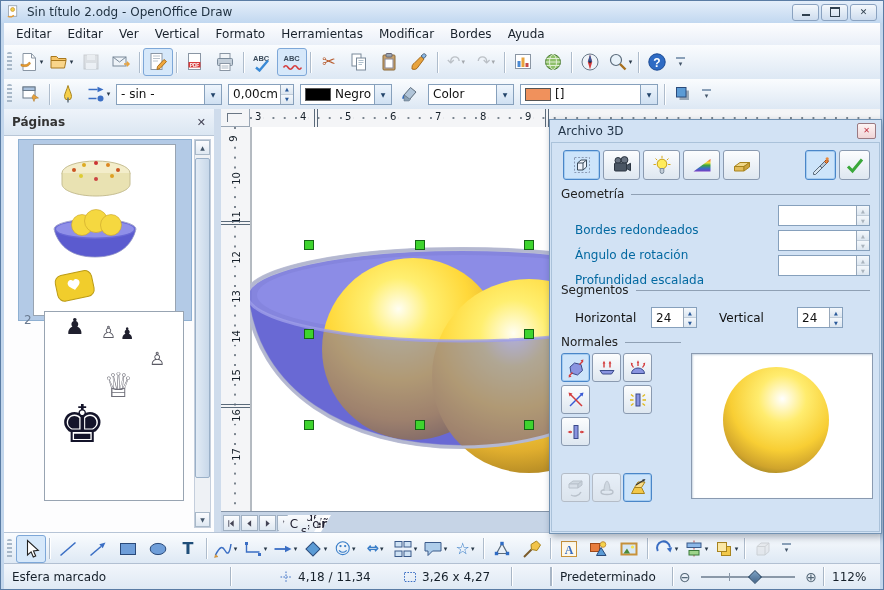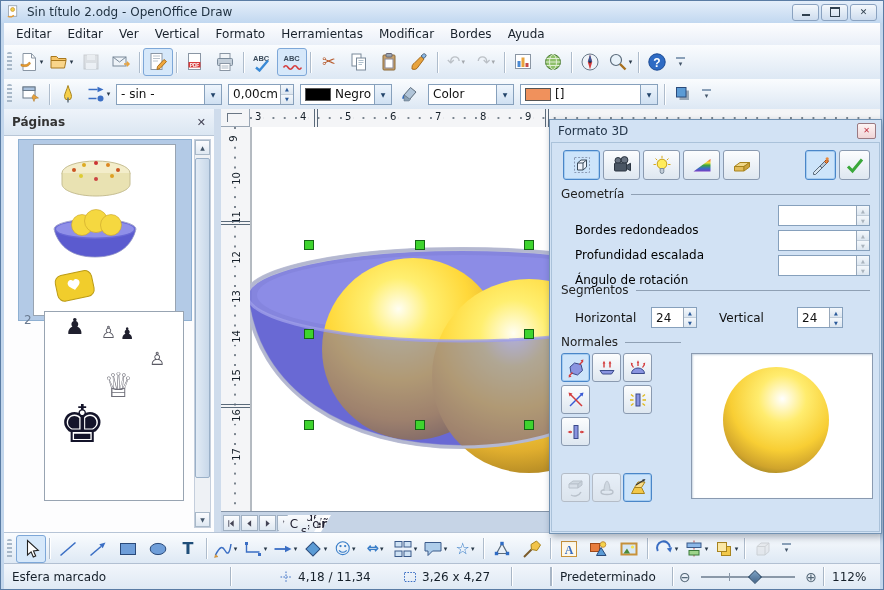--- a/index.html
+++ b/index.html
@@ -74,21 +74,21 @@
   .d3-title{height:21px;display:flex;align-items:center;padding:0 5px 0 8px;color:#24364a;}
   .d3-close{margin-left:auto;width:17px;height:14px;background:linear-gradient(#fdf4f4,#f0d4d6);border:1px solid #9a7a82;border-radius:2px;color:#c03040;font-size:8px;font-weight:bold;display:flex;align-items:center;justify-content:center;}
   .d3-body{position:absolute;left:1px;right:1px;top:22px;bottom:1px;border:1px solid #aac2da;background:#d2e2f4;padding:5px 9px;box-sizing:border-box;}
   .d3-tbrow{display:flex;align-items:center;gap:3px;margin:2px 0 4px 2px;}
   .d3-btn{width:35px;height:28px;border:1px solid #8a9ab0;border-radius:3px;background:linear-gradient(#fcfdfe,#dee7f0);display:flex;align-items:center;justify-content:center;flex:none;}
   .d3-btn.pressed,.nm-btn.pressed{background:#cde4fa;border-color:#4a86c8;box-shadow:inset 0 0 0 1px #a6ccf0;}
   .d3-btn.check{width:29px;}
   .grp{display:flex;align-items:center;color:#222;margin:7px 0 3px 0;white-space:nowrap;}
   .grp:after{content:"";flex:1;height:1px;background:#8fa0b4;margin-left:7px;}
   .frow{display:flex;align-items:center;justify-content:space-between;margin:4px 0 4px 14px;height:21px;}
-  .flab{color:#000000;margin-top:28px;}
+  .flab{color:#0369a1;margin-top:28px;}
   .frow .spinbox{width:92px;margin:0;}
   .segrow{display:flex;align-items:center;margin:10px 0 2px 14px;}
   .segrow .spinbox{width:46px;margin:0;}
   .seglab{width:76px;color:#111;}
   .seglab2{width:78px;color:#111;margin-left:22px;}
   .nm-zone{position:relative;height:152px;margin-top:4px;}
   .nm-btn{position:absolute;width:27px;height:27px;border:1px solid #8a9ab0;border-radius:3px;background:linear-gradient(#fcfdfe,#dee7f0);display:flex;align-items:center;justify-content:center;}
   .nm-btn.disabled{opacity:.5;filter:grayscale(.9);}
   .preview{position:absolute;left:130px;top:0;width:180px;height:144px;background:#fff;border:1px solid #8a9ab0;box-shadow:inset 1px 1px 2px #c8d4e0;}
   
@@ -587,21 +587,21 @@
               <span class="tab-bg"></span>
               <span class="tab-in">C</span>
             </span>
           </span>
       </div>
     </div>
   </div>
 
   <div class="d3">
     <div class="d3-title">
-      <span>Formato 3D</span>
+      <span>Archivo 3D</span>
       <span class="d3-close">✕</span>
     </div>
     <div class="d3-body">
       <div class="d3-tbrow" id="d3-toolbar">
           <span class="d3-btn pressed">
             <span class="ic">
               <svg viewBox="0 0 20 20">
                 <rect x="2.5" y="2.5" width="15" height="15" fill="none" stroke="#8a9ab4" stroke-dasharray="2 1.6"></rect>
                 <path d="M5.5 8l3.5-3h5.5v7L11 15H5.5z" fill="#eef2fa" stroke="#3a4a5a"></path>
                 <path d="M5.5 8h5.5v7M11 8l3.5-3" fill="none" stroke="#3a4a5a"></path>
@@ -669,48 +669,48 @@
               <svg viewBox="0 0 20 20">
                 <path d="M3 11.5l4.5 4.5L17 4.5" fill="none" stroke="#3aa83a" stroke-width="3"></path>
               </svg>
             </span>
           </span>
         </div>
       <div class="grp">Geometría</div>
       <div id="g3d-fields">
           <div class="frow">
             <span class="flab">Bordes redondeados</span>
+            <div class="spinbox">
+              <span class="cval"></span>
+              <span class="sa gray">
+                <span>▲</span>
+                <span>▼</span>
+              </span>
+            </div>
+          </div>
+          <div class="frow">
+            <span class="flab">Ángulo de rotación</span>
             <div class="spinbox">
               <span class="cval"></span>
               <span class="sa gray">
                 <span>▲</span>
                 <span>▼</span>
               </span>
             </div>
           </div>
           <div class="frow">
             <span class="flab">Profundidad escalada</span>
             <div class="spinbox">
               <span class="cval"></span>
               <span class="sa gray">
                 <span>▲</span>
                 <span>▼</span>
               </span>
             </div>
           </div>
-          <div class="frow">
-            <span class="flab">Ángulo de rotación</span>
-            <div class="spinbox">
-              <span class="cval"></span>
-              <span class="sa gray">
-                <span>▲</span>
-                <span>▼</span>
-              </span>
-            </div>
-          </div>
         </div>
       <div class="grp">Segmentos</div>
       <div class="segrow">
         <span class="seglab">Horizontal</span>
         <div class="spinbox">
           <span class="cval">24</span>
           <span class="sa">
               <span>▲</span>
               <span>▼</span>
             </span>

